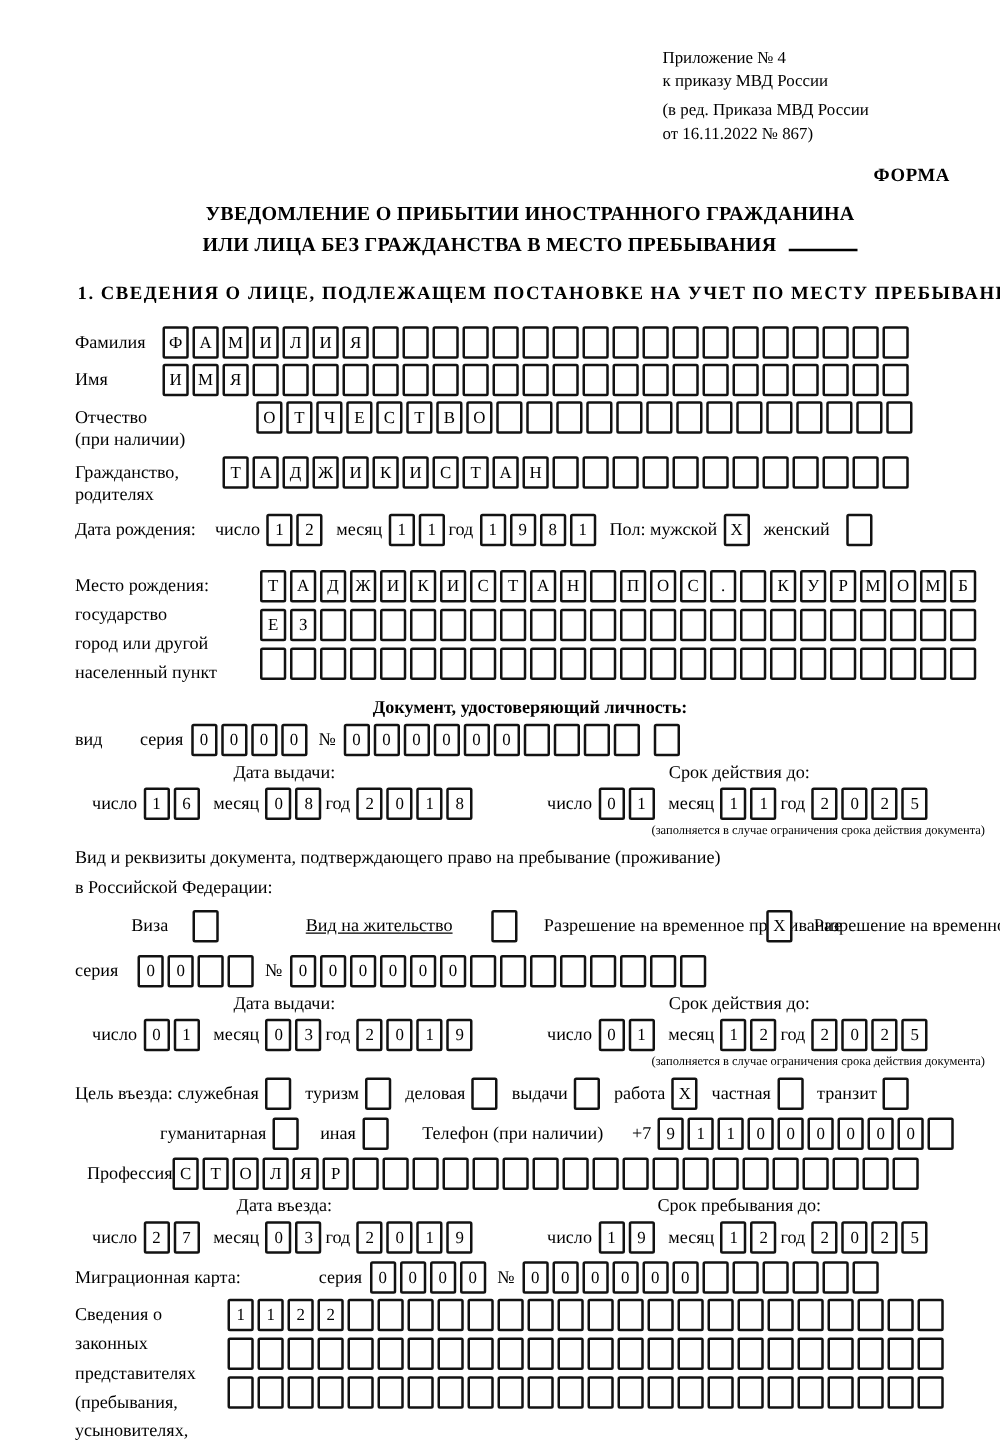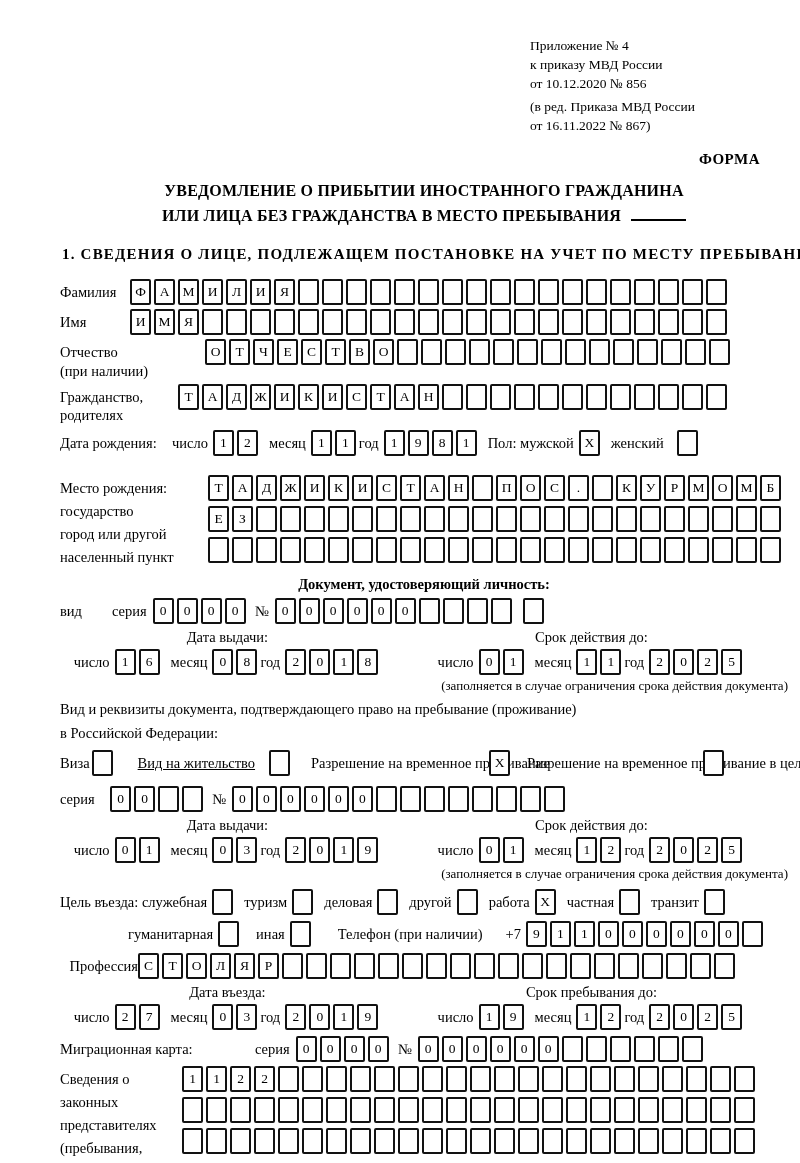--- a/index.html
+++ b/index.html
@@ -27,43 +27,42 @@
   }
   .gapL{margin-left:8px;text-align:center;}
   .inlbl{padding:4px 6px 0 6px;flex-shrink:0;}
   .dgroup{display:flex;align-items:flex-start;white-space:nowrap;}
   .dgroup .w{padding:4px 5px 0 0;}
   .dates{display:flex;margin:2px 0 6px 0;}
   .dcol{display:flex;flex-direction:column;align-items:center;}
   .dcol.left{width:46%;}
   .dcol.right{width:54%;}
   .dhead{text-align:center;margin-bottom:3px;}
-  .note{font-size:13px;margin-top:3px;align-self:flex-end;}
+  .note{font-size:10px;margin-top:3px;align-self:flex-end;}
   .para{margin:6px 0 4px 0;}
   .opts{display:flex;align-items:flex-start;margin:8px 0 2px 0;}
   .opt{display:flex;align-items:flex-start;white-space:nowrap;}
-  .opt .t{padding:4px 2px 0 0;}
+  .opt .t{padding:4px 19px 0 0;margin-left:45px;}
   .opt .tc{text-align:center;padding-top:4px;}
   .purpose-line{display:flex;align-items:flex-start;flex-wrap:nowrap;margin-bottom:6px;}
   .purpose-line .t{padding:4px 5px 0 8px;white-space:nowrap;}
   .purpose-line .t.first{padding-left:0;}
   .indent2{margin-left:68px;}
   .ml-block{display:flex;margin-bottom:4px;}
   .ml-lbl{flex-shrink:0;}
   .ml-lbl div{margin-bottom:5px;}
   .ml-rows .cells{display:block;margin-bottom:5px;}
   .dochead{text-align:center;font-weight:bold;margin:2px 0 4px 0;}
 </style>
 </head>
 <body>
 
 <div class="hdr">
   <div>Приложение № 4</div>
   <div>к приказу МВД России</div>
-  <div>от 10.12.2020 № 856</div>
   <div class="ed">(в ред. Приказа МВД России</div>
   <div>от 16.11.2022 № 867)</div>
 </div>
 <div class="forma">ФОРМА</div>
 
 <div class="title">
   <div>УВЕДОМЛЕНИЕ О ПРИБЫТИИ ИНОСТРАННОГО ГРАЖДАНИНА</div>
   <div><span>ИЛИ ЛИЦА БЕЗ ГРАЖДАНСТВА В МЕСТО ПРЕБЫВАНИЯ</span><span class="blank-line"></span></div>
 </div>
 
@@ -216,21 +215,21 @@
   </div>
 </div>
 
 <div class="purpose-line">
   <span class="t first">Цель въезда: служебная</span>
   <span class="cells"><span class="cell"></span></span>
   <span class="t">туризм</span>
   <span class="cells"><span class="cell"></span></span>
   <span class="t">деловая</span>
   <span class="cells"><span class="cell"></span></span>
-  <span class="t">другой</span>
+  <span class="t">выдачи</span>
   <span class="cells"><span class="cell"></span></span>
   <span class="t">работа</span>
   <span class="cells"><span class="cell">X</span></span>
   <span class="t">частная</span>
   <span class="cells"><span class="cell"></span></span>
   <span class="t">транзит</span>
   <span class="cells"><span class="cell"></span></span>
 </div>
 <div class="purpose-line indent2">
   <span class="t first">гуманитарная</span>

